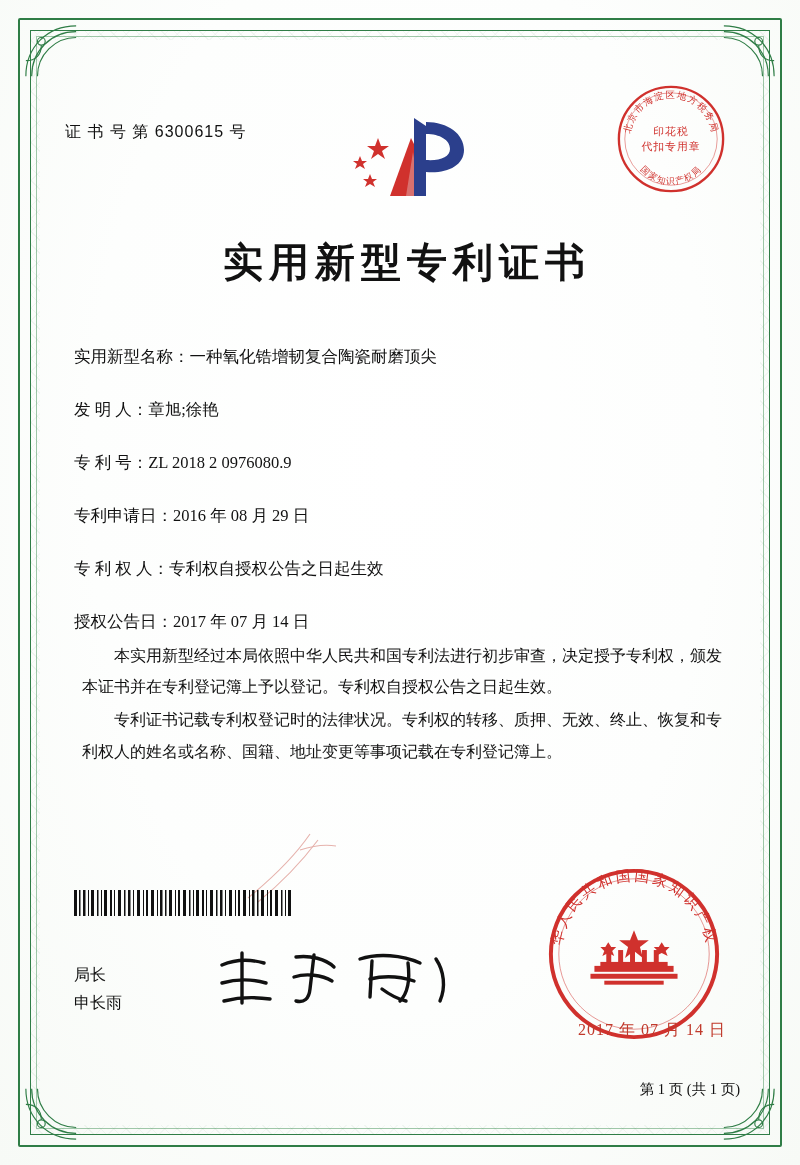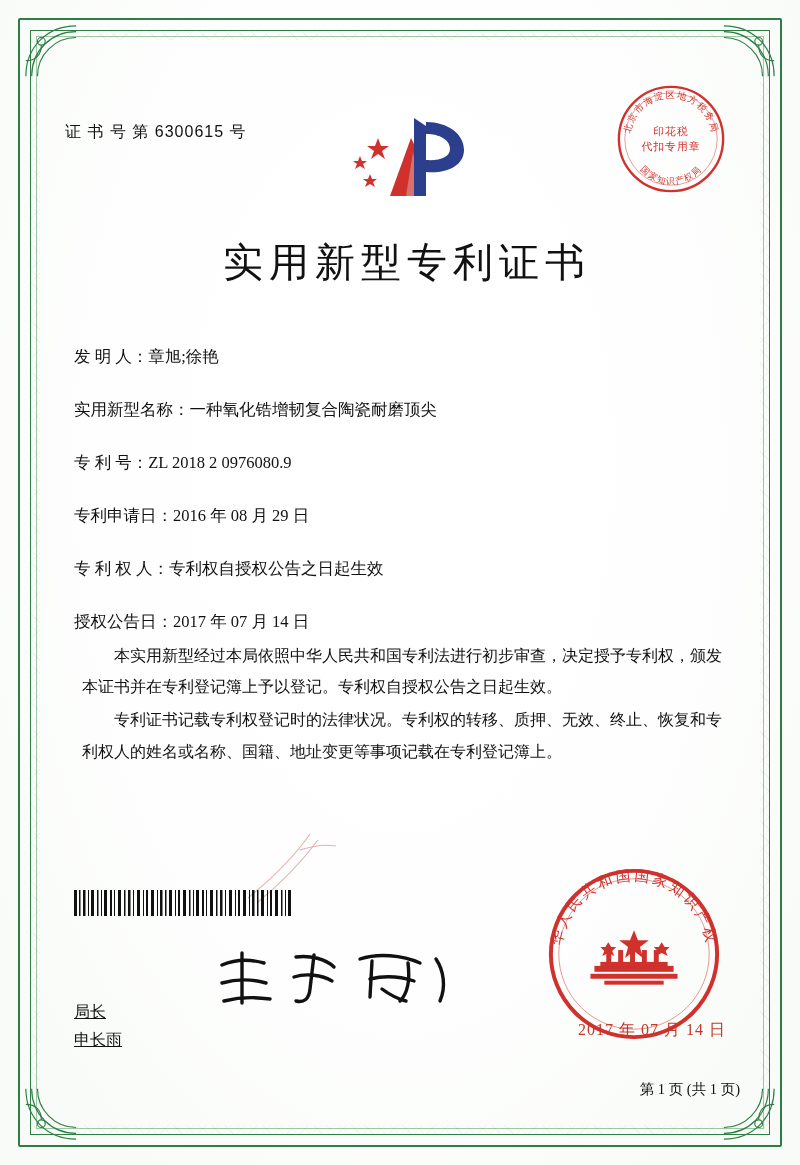--- a/index.html
+++ b/index.html
@@ -73,21 +73,21 @@
 
   .seal-tax{
     position:absolute;right:10px;top:20px;width:118px;height:118px;
   }
   .seal-tax svg{width:100%;height:100%;display:block;}
 
   .title{
     position:absolute;left:14px;right:0;top:175px;
     text-align:center;
     font-size:40px;
-    font-weight:normal;
+    font-weight:bold;
     letter-spacing:6px;
     color:#111;
     font-family:"Liberation Serif", serif;
   }
 
   .fields{position:absolute;left:14px;top:285px;right:0;}
   .field{
     font-size:16.5px;
     color:#111;
     margin-bottom:30px;
@@ -106,22 +106,22 @@
   }
   .para{text-indent:2em;margin:0 0 2px 8px;}
 
   .barcode{
     position:absolute;left:14px;top:830px;
     width:220px;height:26px;
   }
   .barcode svg{width:100%;height:100%;display:block;}
 
   .signblock{
-    position:absolute;left:14px;top:938px;
-    font-size:16px;line-height:1.75;color:#111;text-decoration:underline;
+    position:absolute;left:14px;top:901px;
+    font-size:16px;line-height:1.75;color:#111;
   }
   .signature{
     position:absolute;left:150px;top:885px;
     width:250px;height:66px;
     color:#111;
   }
   .signature svg{width:100%;height:100%;display:block;}
 
   .seal-main{
     position:absolute;right:12px;top:800px;width:188px;height:188px;
@@ -233,24 +233,24 @@
         </text>
         <text x="60" y="56" text-anchor="middle" font-size="11" fill="#d0312d" font-family="'Liberation Serif', serif" letter-spacing="1">印花税</text>
         <text x="60" y="71" text-anchor="middle" font-size="11" fill="#d0312d" font-family="'Liberation Serif', serif" letter-spacing="1">代扣专用章</text>
       </svg>
     </div>
 
     <div class="title">实用新型专利证书</div>
 
     <div class="fields">
       <div class="field">
+        <span class="lbl">实用新型名称：</span><span class="val">一种氧化锆增韧复合陶瓷耐磨顶尖</span>
+      </div>
+      <div class="field">
         <span class="lbl">发  明  人：</span><span class="val">章旭;徐艳</span>
-      </div>
-      <div class="field">
-        <span class="lbl">实用新型名称：</span><span class="val">一种氧化锆增韧复合陶瓷耐磨顶尖</span>
       </div>
       <div class="field">
         <span class="lbl">专  利  号：</span><span class="val">ZL 2018 2 0976080.9</span>
       </div>
       <div class="field">
         <span class="lbl">专利申请日：</span><span class="val">2016 年 08 月 29 日</span>
       </div>
       <div class="field">
         <span class="lbl">专 利 权 人：</span><span class="val">专利权自授权公告之日起生效</span>
       </div>

